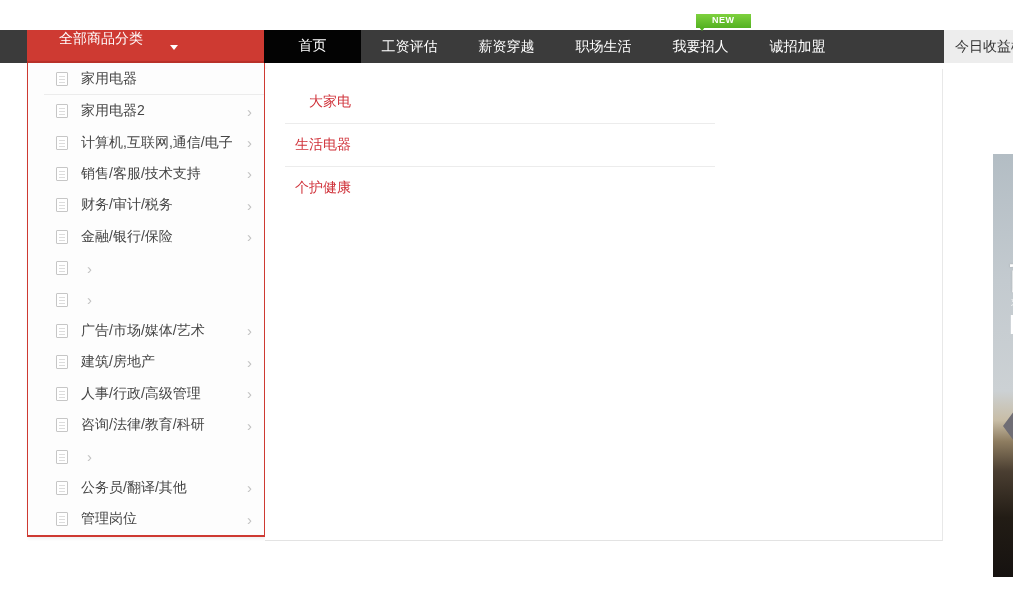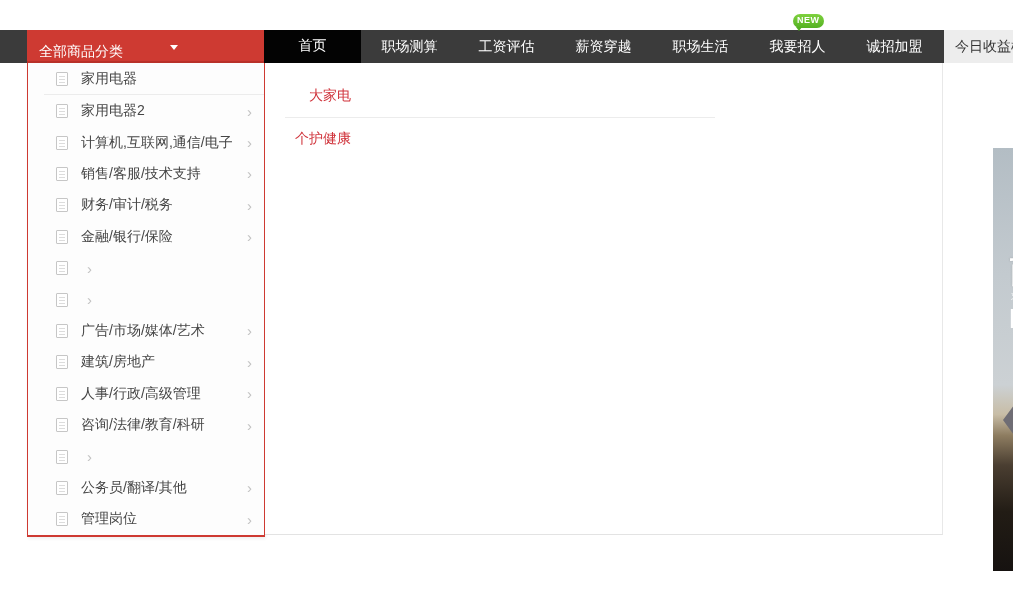--- a/index.html
+++ b/index.html
@@ -3,31 +3,31 @@
 <meta charset="utf-8">
 <style>
   * { margin:0; padding:0; box-sizing:border-box; }
   html,body { background:#fff; }
   body { font-family:"Liberation Sans","DejaVu Sans",sans-serif; }
   .page { position:relative; width:1013px; height:591px; background:#fff; overflow:hidden; }
 
   
   .topbar { position:absolute; left:0; top:30px; width:944px; height:33px; background:#3b3b3b; }
   .cat-btn { position:absolute; left:27px; top:0; width:237px; height:33px; background:#ce3a32;
-             border-bottom:2px solid #b93129; color:#fff; font-size:14px; display:flex; align-items:flex-end;
-             padding-left:12px; cursor:pointer; }
+             border-bottom:2px solid #b93129; color:#fff; font-size:14px; display:flex; align-items:flex-start;
+             padding-left:32px; cursor:pointer; }
   .cat-caret { position:absolute; left:143px; top:15px; width:0; height:0;
                border-left:4px solid transparent; border-right:4px solid transparent; border-top:5px solid #fff; }
   .nav { position:absolute; left:264px; top:0; height:33px; display:flex; }
   .nav-item { position:relative; width:97px; height:33px; line-height:33px; text-align:center;
               color:#fff; font-size:14px; cursor:pointer; }
   .nav-item.active { background:#030303;font-family:Liberation Mono, monospace; }
-  .badge-new { position:absolute; left:44px; top:-16px; height:14px; line-height:13px; padding:0 4px;
+  .badge-new { position:absolute; left:44px; top:-16px; height:14px; line-height:13px; padding:0 16px;
                background:linear-gradient(#7ed13e,#54b122); color:#fff; font-size:9px; font-weight:bold;
-               border-radius:7px; letter-spacing:.5px;text-align:right; }
+               border-radius:0; letter-spacing:.5px;text-align:right; }
   .badge-new:after { content:""; position:absolute; left:3px; bottom:-3px; width:0; height:0;
                      border-left:3px solid transparent; border-right:3px solid transparent; border-top:4px solid #54b122; }
   .earnings-tab { position:absolute; left:944px; top:30px; width:69px; height:33px; background:#ededed;
                   color:#333; font-size:14px; line-height:33px; padding-left:11px; white-space:nowrap;
                   overflow:hidden; cursor:pointer; }
 
   
   .sidebar { position:absolute; left:27px; top:63px; width:238px; height:474px; background:#fdfdfd;
              border:1px solid #ce3a32; border-top:none; border-bottom-width:2px;
              display:flex; flex-direction:column; box-shadow:1px 2px 3px rgba(0,0,0,.06);padding-left:16px; }
@@ -35,21 +35,21 @@
   .side-item.with-divider { border-bottom:1px solid #ececec; }
   .doc-icon { width:12px; height:14px; border:1px solid #c6c6c6; background-color:#fff; border-radius:1px;
               margin-right:13px; flex-shrink:0;
               background-image:linear-gradient(#dcdcdc,#dcdcdc),linear-gradient(#dcdcdc,#dcdcdc),linear-gradient(#dcdcdc,#dcdcdc);
               background-size:6px 1px; background-repeat:no-repeat;
               background-position:2px 3px,2px 6px,2px 9px; }
   .side-label { flex:1; white-space:nowrap; overflow:hidden; }
   .side-chevron { color:#c2c2c2; font-size:15px; margin-left:6px; line-height:1; }
 
   
-  .main-panel { position:absolute; left:265px; top:63px; width:678px; height:472px; background:#fff;
+  .main-panel { position:absolute; left:265px; top:69px; width:678px; height:472px; background:#fff;
                 border-right:1px solid #e8e8e8; border-bottom:1px solid #e3e3e3; }
   .sections { position:absolute; left:20px; top:12px; width:430px; }
   .section { display:flex; padding:9px 0 10px 0; }
   .section + .section { border-top:1px solid #ececec; }
   .section-title { width:66px; flex-shrink:0; text-align:right; color:#d0333b; font-size:14px; line-height:23px; cursor:pointer; }
   .link-rows { margin-left:2px; }
   .link-row { display:flex; }
 
   
   .banner { position:absolute; left:728px; top:85px; width:198px; height:423px; overflow:hidden; cursor:pointer;
@@ -72,24 +72,20 @@
       <span>全部商品分类</span>
       <span class="cat-caret"></span>
     </div>
     <div class="nav">
 
         <div class="nav-item active">
           <span>首页</span>
           
         </div>
 
-        <div class="nav-item">
-          <span>职场测算</span>
-          
-        </div>
 
         <div class="nav-item">
           <span>工资评估</span>
           
         </div>
 
         <div class="nav-item">
           <span>薪资穿越</span>
           
         </div>
@@ -212,20 +208,33 @@
               <div class="link-row">
                 
               </div>
 
               <div class="link-row">
                 
               </div>
             </div>
         </div>
 
+        <div class="section">
+          <div class="section-title">生活电器</div>
+          <div class="link-rows">
+
+              <div class="link-row">
+                
+              </div>
+
+              <div class="link-row">
+                
+              </div>
+            </div>
+        </div>
 
 
         <div class="section">
           <div class="section-title">个护健康</div>
           <div class="link-rows">
 
               <div class="link-row">
                 
               </div>
 

